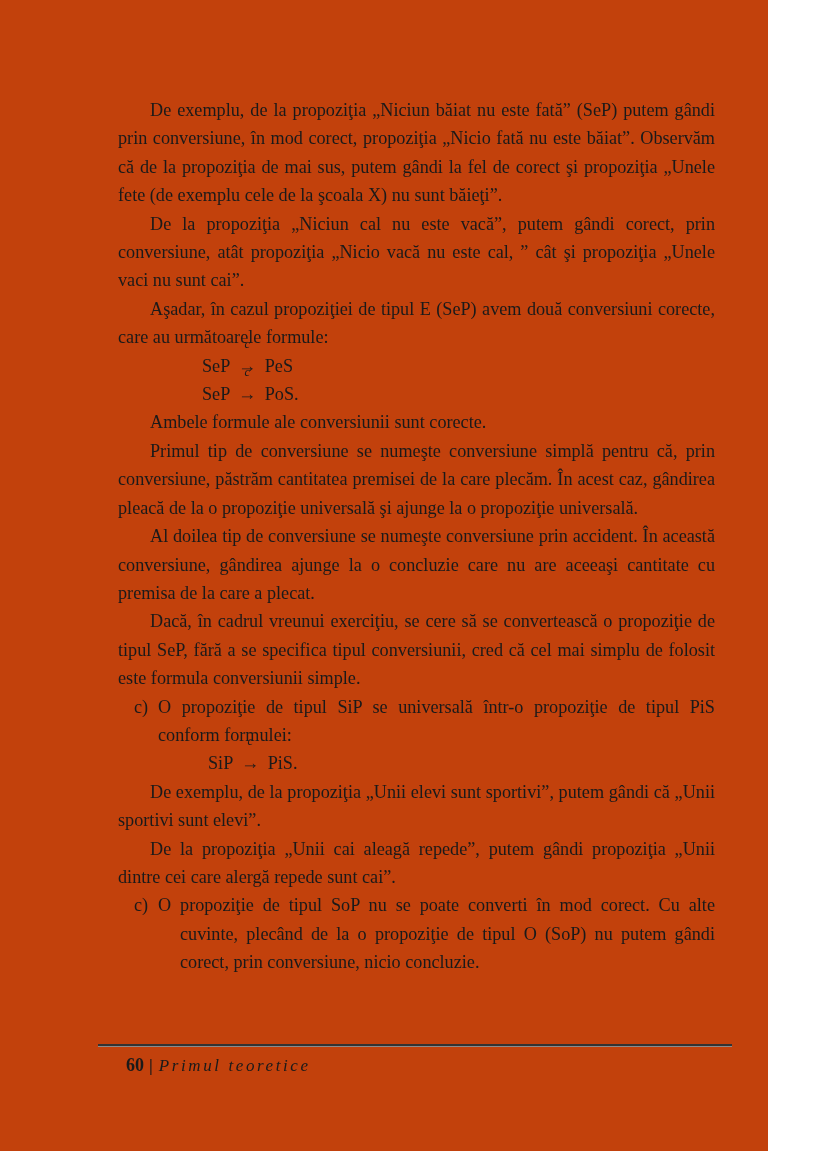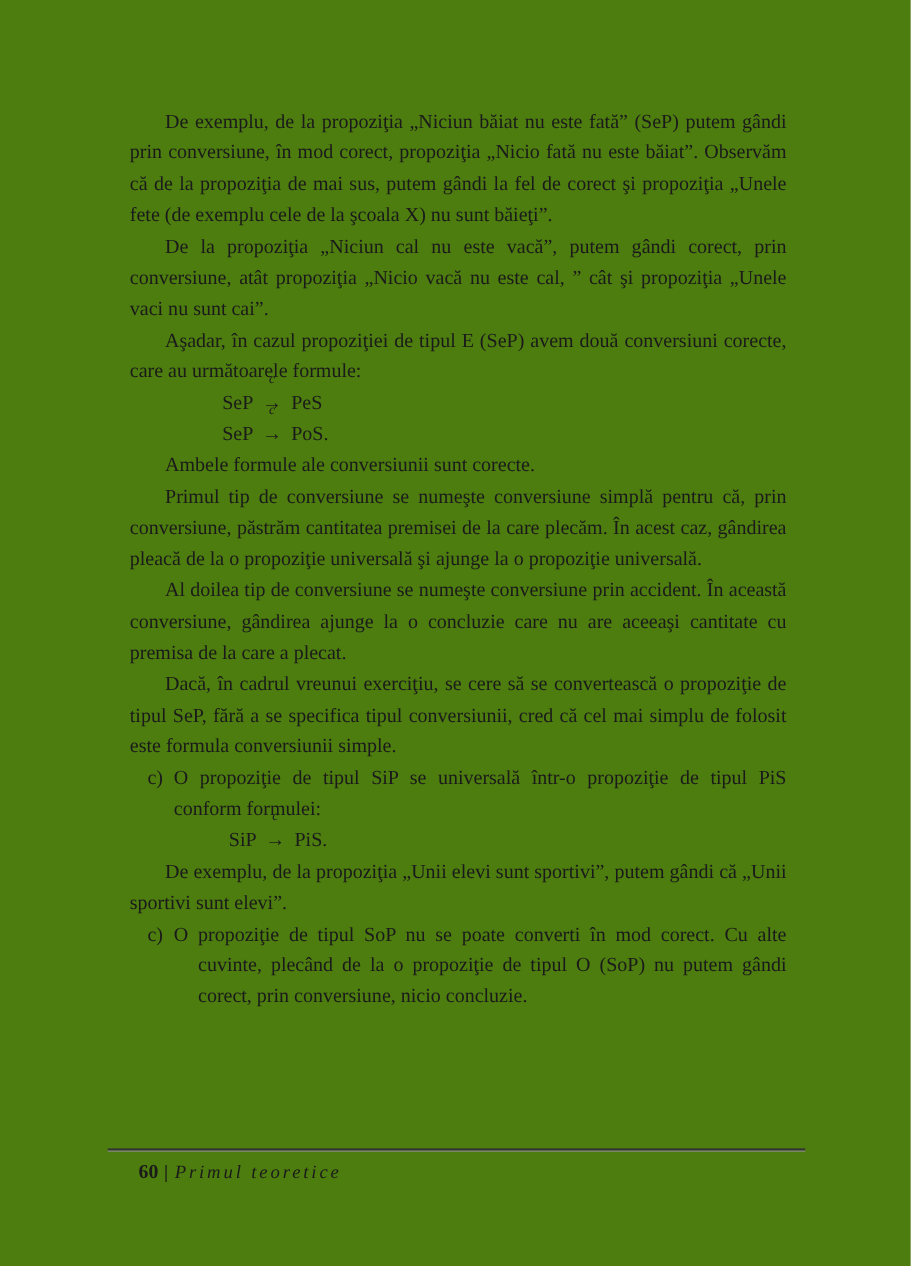--- a/index.html
+++ b/index.html
@@ -2,23 +2,23 @@
 <html><head>
 <meta charset="utf-8">
 <style>
   html, body {
     margin: 0;
     padding: 0;
     background: #ffffff;
   }
   .page {
     position: relative;
-    width: 828px;
+    width: 768px;
     height: 1151px;
-    background: #4d7c0f;
+    background: #c2410c;
     font-family: "Liberation Serif", "DejaVu Serif", serif;
     color: #1a1a1a;
     overflow: hidden;
     box-sizing: border-box;
   }
   .content {
     position: absolute;
     left: 118px;
     top: 96px;
     width: 597px;
@@ -181,20 +181,21 @@
         <span class="arrow-wrap">
           <span class="sup">c</span>
           <span class="arrow">→</span>
         </span>
         <span>PiS.</span>
       </span>
     </div>
 
     <p class="para">De exemplu, de la propoziţia „Unii elevi sunt sportivi”, putem gândi că „Unii sportivi sunt elevi”.</p>
 
+    <p class="para">De la propoziţia „Unii cai aleagă repede”, putem gândi propoziţia „Unii dintre cei care alergă repede sunt cai”.</p>
 
     <div class="list-item deep">
       <span class="marker">c)</span>
       <span class="li-body">O propoziţie de tipul SoP nu se poate converti în mod corect. Cu alte cuvinte, plecând de la o propoziţie de tipul O (SoP) nu putem gândi corect, prin conversiune, nicio concluzie.</span>
     </div>
 
 
   </div>
 
   <div class="footer">

